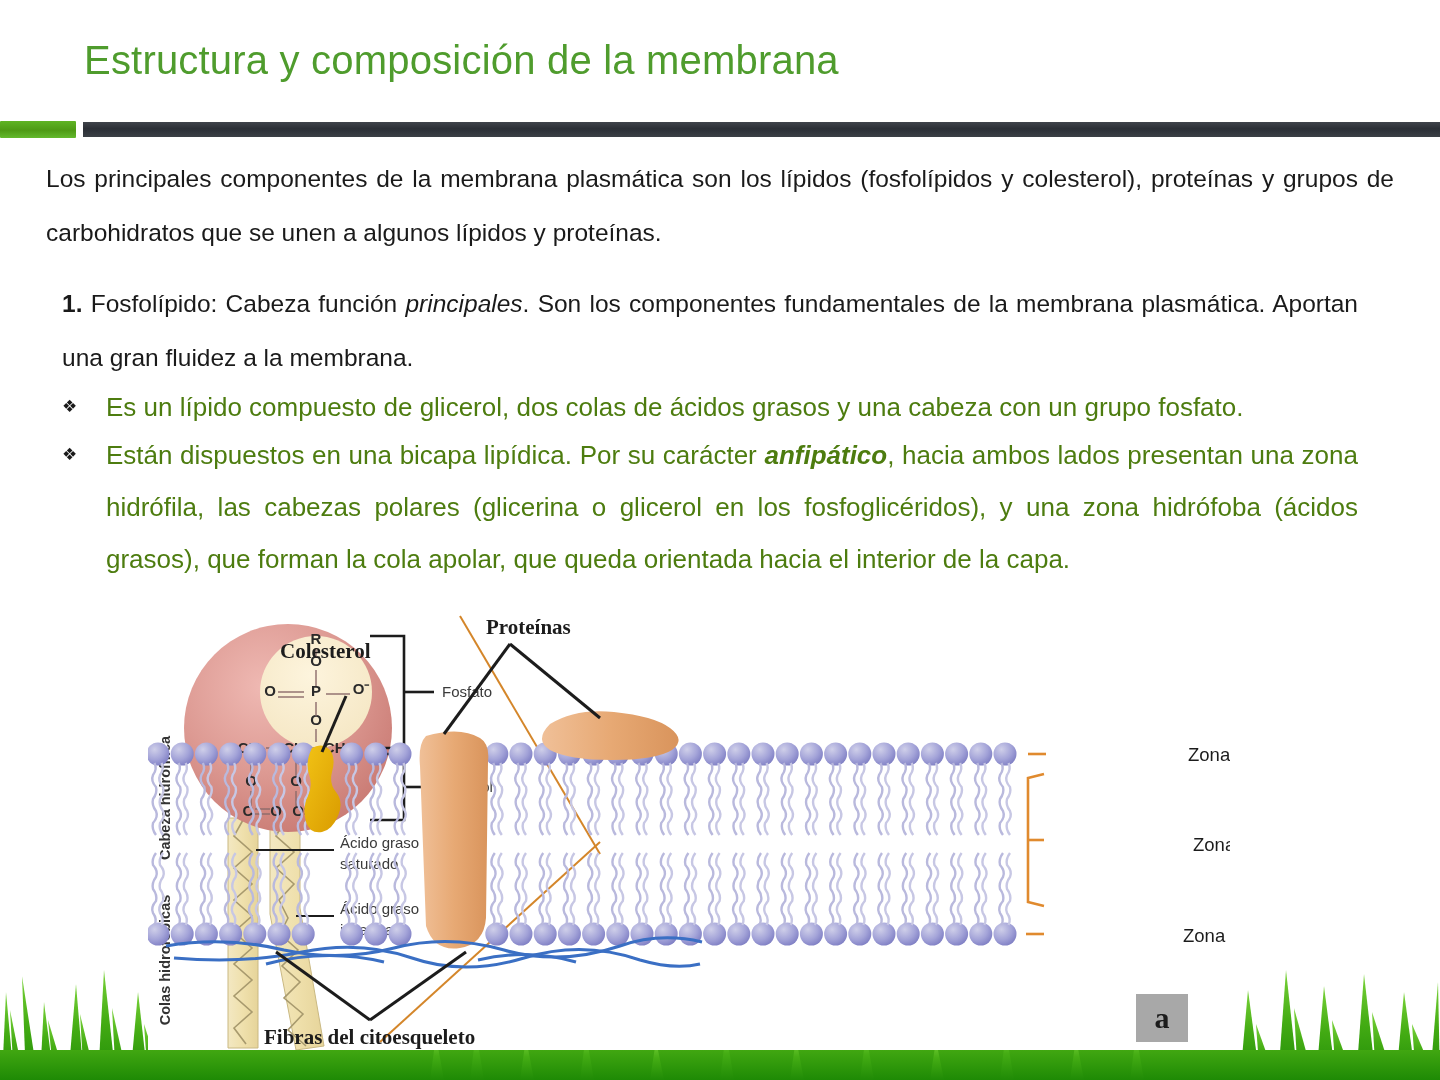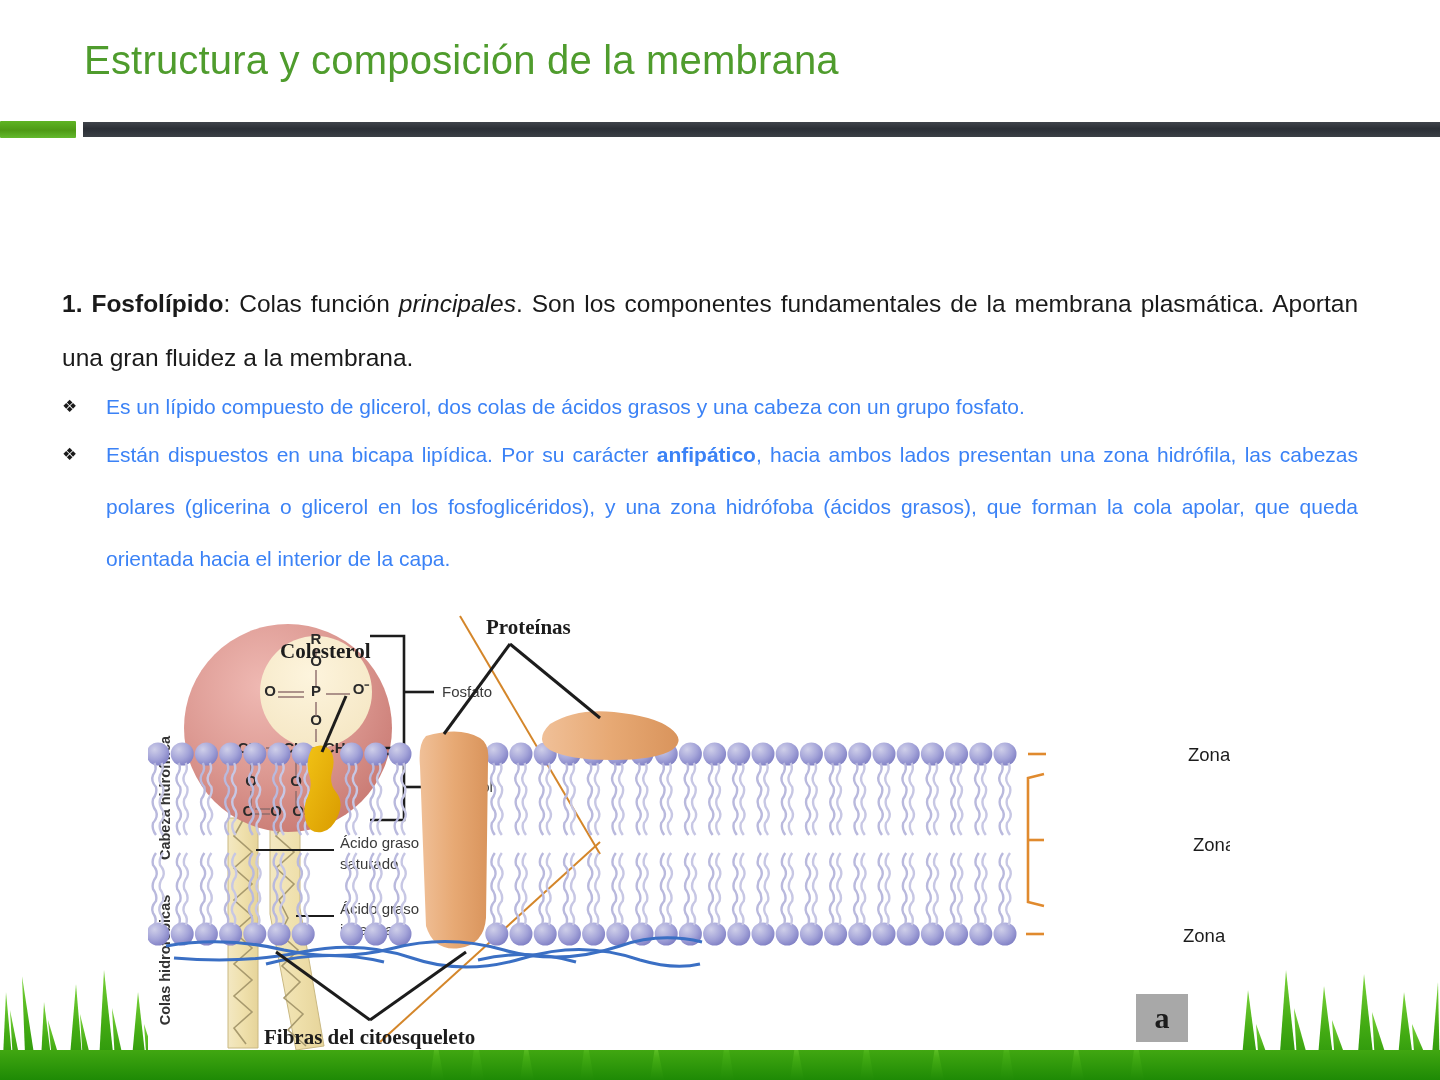--- a/index.html
+++ b/index.html
@@ -50,49 +50,49 @@
     text-justify: inter-word;
   }
   #para-intro {
     left: 46px; top: 152px; width: 1348px;
   }
   #numbered-item {
     left: 62px; top: 277px; width: 1296px;
     text-indent: 0;
   }
   #numbered-item .num { font-weight: bold; }
-  #numbered-item .term { font-weight: bold; }
+  #numbered-item .term { font-weight: normal; }
   #numbered-item .ital { font-style: italic; }
 
   .bullet-row {
     position: absolute;
     display: flex;
     align-items: flex-start;
   }
   .bullet-mark {
     width: 48px;
     flex: 0 0 48px;
     color: #1a1a1a;
     font-size: 17px;
     line-height: 52px;
     text-align: left;
     padding-left: 4px;
   }
   .bullet-body {
     flex: 1 1 auto;
-    color: #3b82f6;
-    font-size: 21px;
+    color: #4d7c0f;
+    font-size: 26px;
     line-height: 52px;
     text-align: justify;
     text-justify: inter-word;
   }
   #bullet-1 { left: 58px; top: 381px; width: 1300px; }
   #bullet-2 { left: 58px; top: 429px; width: 1300px; }
   #bullet-2 .bullet-body b { font-weight: normal; }
-  #bullet-2 .bullet-body .bi { font-weight: bold; }
+  #bullet-2 .bullet-body .bi { font-weight: bold; font-style: italic; }
 
   
   #grass-strip {
     position: absolute;
     left: 0; bottom: 0;
     width: 1440px; height: 118px;
     z-index: 1;
     pointer-events: none;
   }
 
@@ -137,22 +137,23 @@
 </head>
 <body>
 
 <div id="slide">
 
   <div id="slide-title">Estructura y composición de la membrana</div>
 
   <div id="accent-green"></div>
   <div id="accent-bar"></div>
 
-
-  <div class="body-text" id="numbered-item"><span class="num">1.</span> <span class="term">Fosfolípido</span><span>:</span><span> Colas función </span><span class="ital">principales</span><span>. Son los componentes fundamentales de la membrana plasmática. Aportan una gran fluidez a la membrana.</span></div>
+  <div class="body-text" id="para-intro">Los principales componentes de la membrana plasmática son los lípidos (fosfolípidos y colesterol), proteínas y grupos de carbohidratos que se unen a algunos lípidos y proteínas.</div>
+
+  <div class="body-text" id="numbered-item"><span class="num">1.</span> <span class="term">Fosfolípido</span><span>:</span><span> Cabeza función </span><span class="ital">principales</span><span>. Son los componentes fundamentales de la membrana plasmática. Aportan una gran fluidez a la membrana.</span></div>
 
   <div class="bullet-row" id="bullet-1">
     <span class="bullet-mark">❖</span>
     <span class="bullet-body">Es un lípido compuesto de glicerol, dos colas de ácidos grasos y una cabeza con un grupo fosfato.</span>
   </div>
 
   <div class="bullet-row" id="bullet-2">
     <span class="bullet-mark">❖</span>
     <span class="bullet-body"><span>Están dispuestos en una </span><b>bicapa lipídica</b><span>. Por su carácter </span><span class="bi">anfipático</span><span>, hacia ambos lados presentan una zona hidrófila, las cabezas polares (glicerina o glicerol en los fosfoglicéridos), y una zona hidrófoba (ácidos grasos), que forman la cola apolar, que queda orientada hacia el interior de la capa.</span></span>
   </div>

